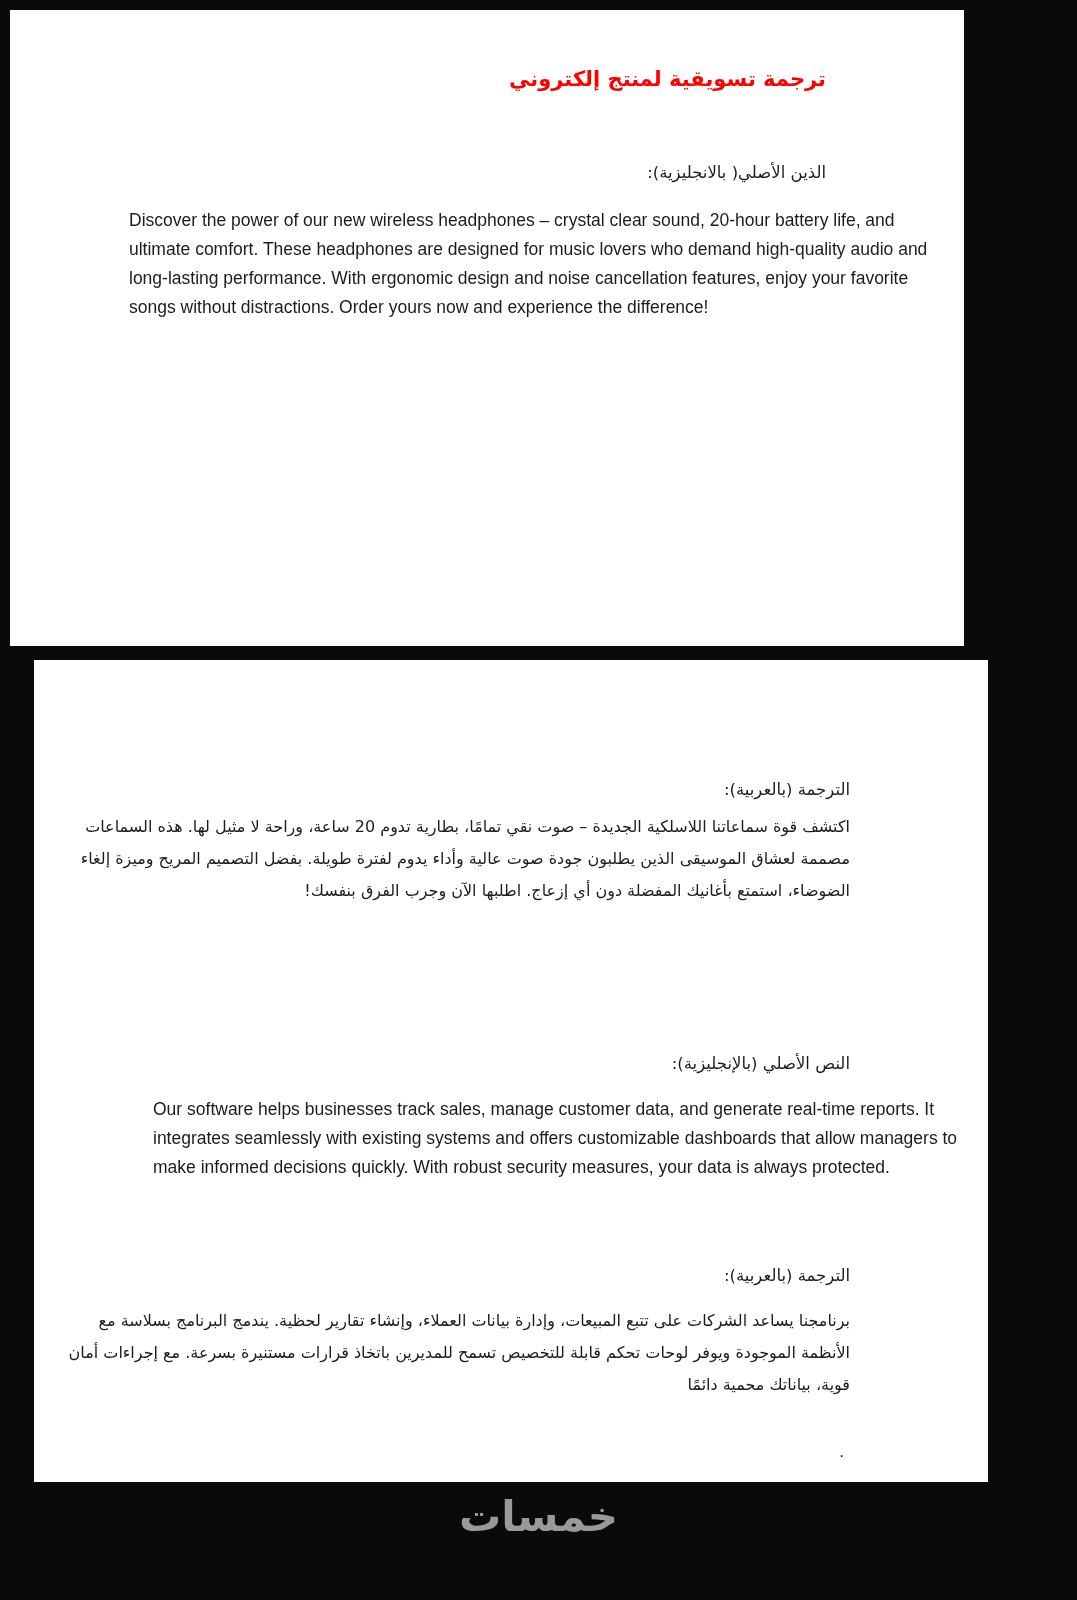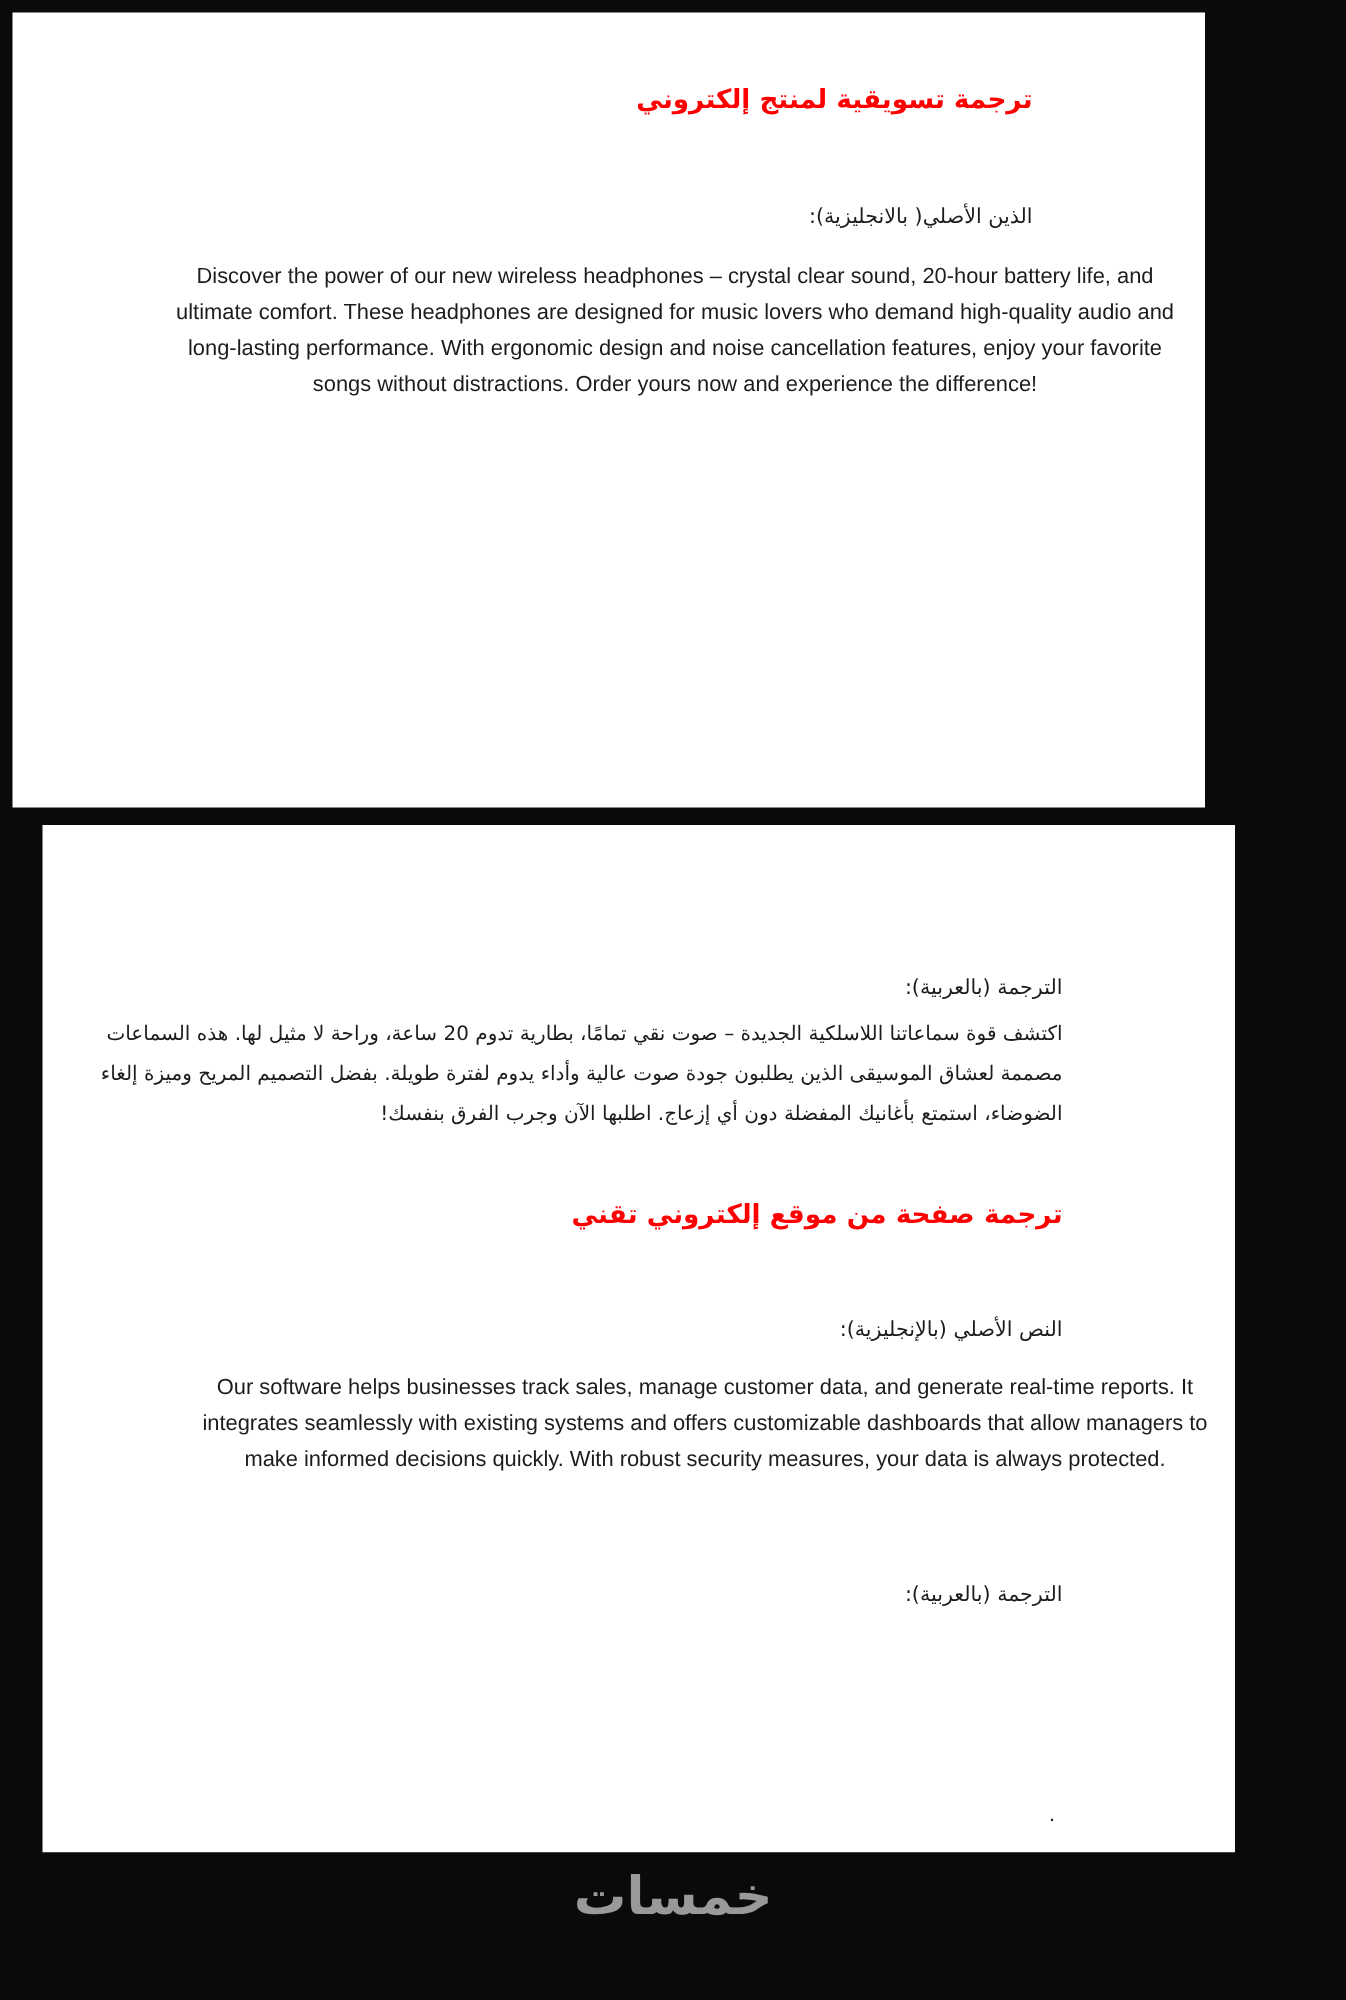--- a/index.html
+++ b/index.html
@@ -51,21 +51,21 @@
 
   .para-en {
     position: absolute;
     left: 119px;
     width: 822px;
     margin: 0;
     color: var(--body-text, #1c1c1c);
     font-family: "Liberation Sans", "DejaVu Sans", sans-serif;
     font-size: 17.5px;
     line-height: 29px;
-    text-align: center;
+    text-align: left;
   }
 
   .para-ar {
     position: absolute;
     right: 138px;
     width: 792px;
     margin: 0;
     direction: rtl;
     unicode-bidi: isolate;
     color: var(--body-text, #1c1c1c);
@@ -117,28 +117,28 @@
     <div class="label" style="top:152px">الذين الأصلي( بالانجليزية):</div>
 
     <p class="para-en" style="top:196px">Discover the power of our new wireless headphones – crystal clear sound, 20-hour battery life, and ultimate comfort. These headphones are designed for music lovers who demand high-quality audio and long-lasting performance. With ergonomic design and noise cancellation features, enjoy your favorite songs without distractions. Order yours now and experience the difference!</p>
   </div>
 
   <div class="page page-2">
     <div class="label" style="top:119px">الترجمة (بالعربية):</div>
 
     <p class="para-ar" style="top:151px">اكتشف قوة سماعاتنا اللاسلكية الجديدة – صوت نقي تمامًا، بطارية تدوم 20 ساعة، وراحة لا مثيل لها. هذه السماعات مصممة لعشاق الموسيقى الذين يطلبون جودة صوت عالية وأداء يدوم لفترة طويلة. بفضل التصميم المريح وميزة إلغاء الضوضاء، استمتع بأغانيك المفضلة دون أي إزعاج. اطلبها الآن وجرب الفرق بنفسك!</p>
 
-    <h1 class="heading" style="top:298px">ترجمة صفحة من موقع إلكتروني تقني</h1>
 
     <div class="label" style="top:393px">النص الأصلي (بالإنجليزية):</div>
 
     <p class="para-en" style="top:435px">Our software helps businesses track sales, manage customer data, and generate real-time reports. It integrates seamlessly with existing systems and offers customizable dashboards that allow managers to make informed decisions quickly. With robust security measures, your data is always protected.</p>
 
     <div class="label" style="top:605px">الترجمة (بالعربية):</div>
 
+    <p class="para-ar" style="top:645px">برنامجنا يساعد الشركات على تتبع المبيعات، وإدارة بيانات العملاء، وإنشاء تقارير لحظية. يندمج البرنامج بسلاسة مع الأنظمة الموجودة ويوفر لوحات تحكم قابلة للتخصيص تسمح للمديرين باتخاذ قرارات مستنيرة بسرعة. مع إجراءات أمان قوية، بياناتك محمية دائمًا</p>
 
     <span class="period">.</span>
   </div>
 
   <div class="footer">
     <span class="watermark">خمسات</span>
   </div>
 
 </div>
 

